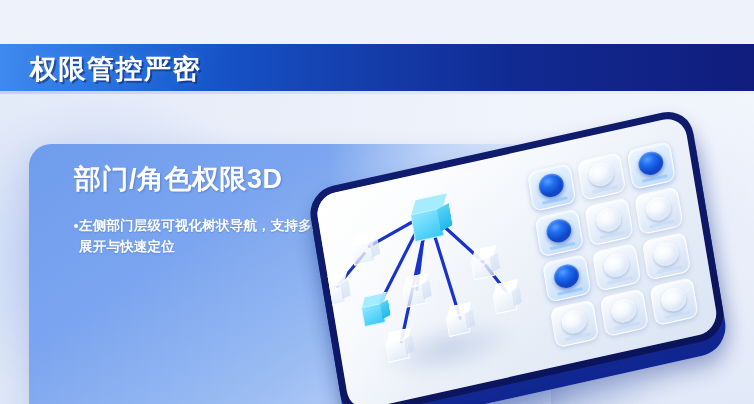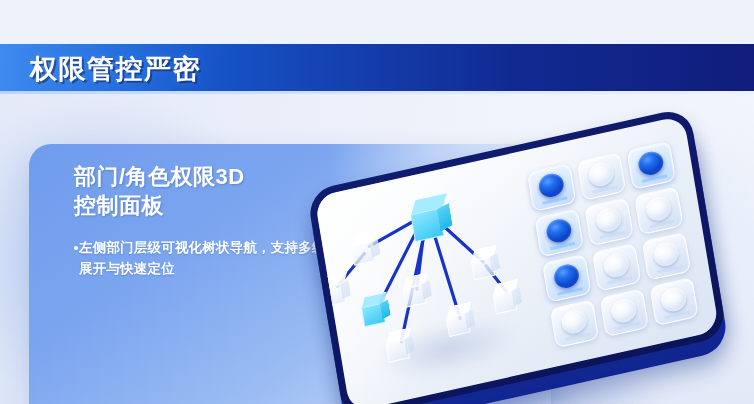--- a/index.html
+++ b/index.html
@@ -56,21 +56,21 @@
   }
   .info-panel-mask{
     position:absolute;left:300px;top:0;width:222px;height:298px;
     border-radius:0 22px 22px 0;
     background:linear-gradient(90deg, rgba(226,235,250,0) 0%, rgba(230,238,251,.55) 45%, rgba(235,241,252,.92) 100%);
   }
   .panel-text{
     position:absolute;left:45px;top:18px;width:255px;
   }
   .panel-heading{
-    font-size:22px;font-weight:700;color:#ffffff;line-height:1.32;
+    font-size:27px;font-weight:700;color:#ffffff;line-height:1.32;
     letter-spacing:.5px;
     text-shadow:1px 1px 2px rgba(40,75,150,.35);
   }
   .bullets{margin-top:18px;}
   .bullet{
     display:flex;align-items:flex-start;gap:1px;
     margin-bottom:16px;
   }
   .bullet-dot{
     flex:0 0 auto;width:4px;height:4px;border-radius:50%;
@@ -213,21 +213,20 @@
     <div class="title-text">权限管控严密</div>
   </div>
   <div class="titlebar-underline"></div>
 
   <div class="info-panel">
     <div class="info-panel-mask"></div>
 
     <div class="panel-text">
       <div class="panel-heading">
         <div>部门/角色权限3D</div>
-        <div>控制面板</div>
       </div>
 
       <div class="bullets">
         <div class="bullet">
           <span class="bullet-dot"></span>
           <span class="bullet-text">左侧部门层级可视化树状导航，支持多级展开与快速定位</span>
         </div>
       </div>
     </div>
   </div>

